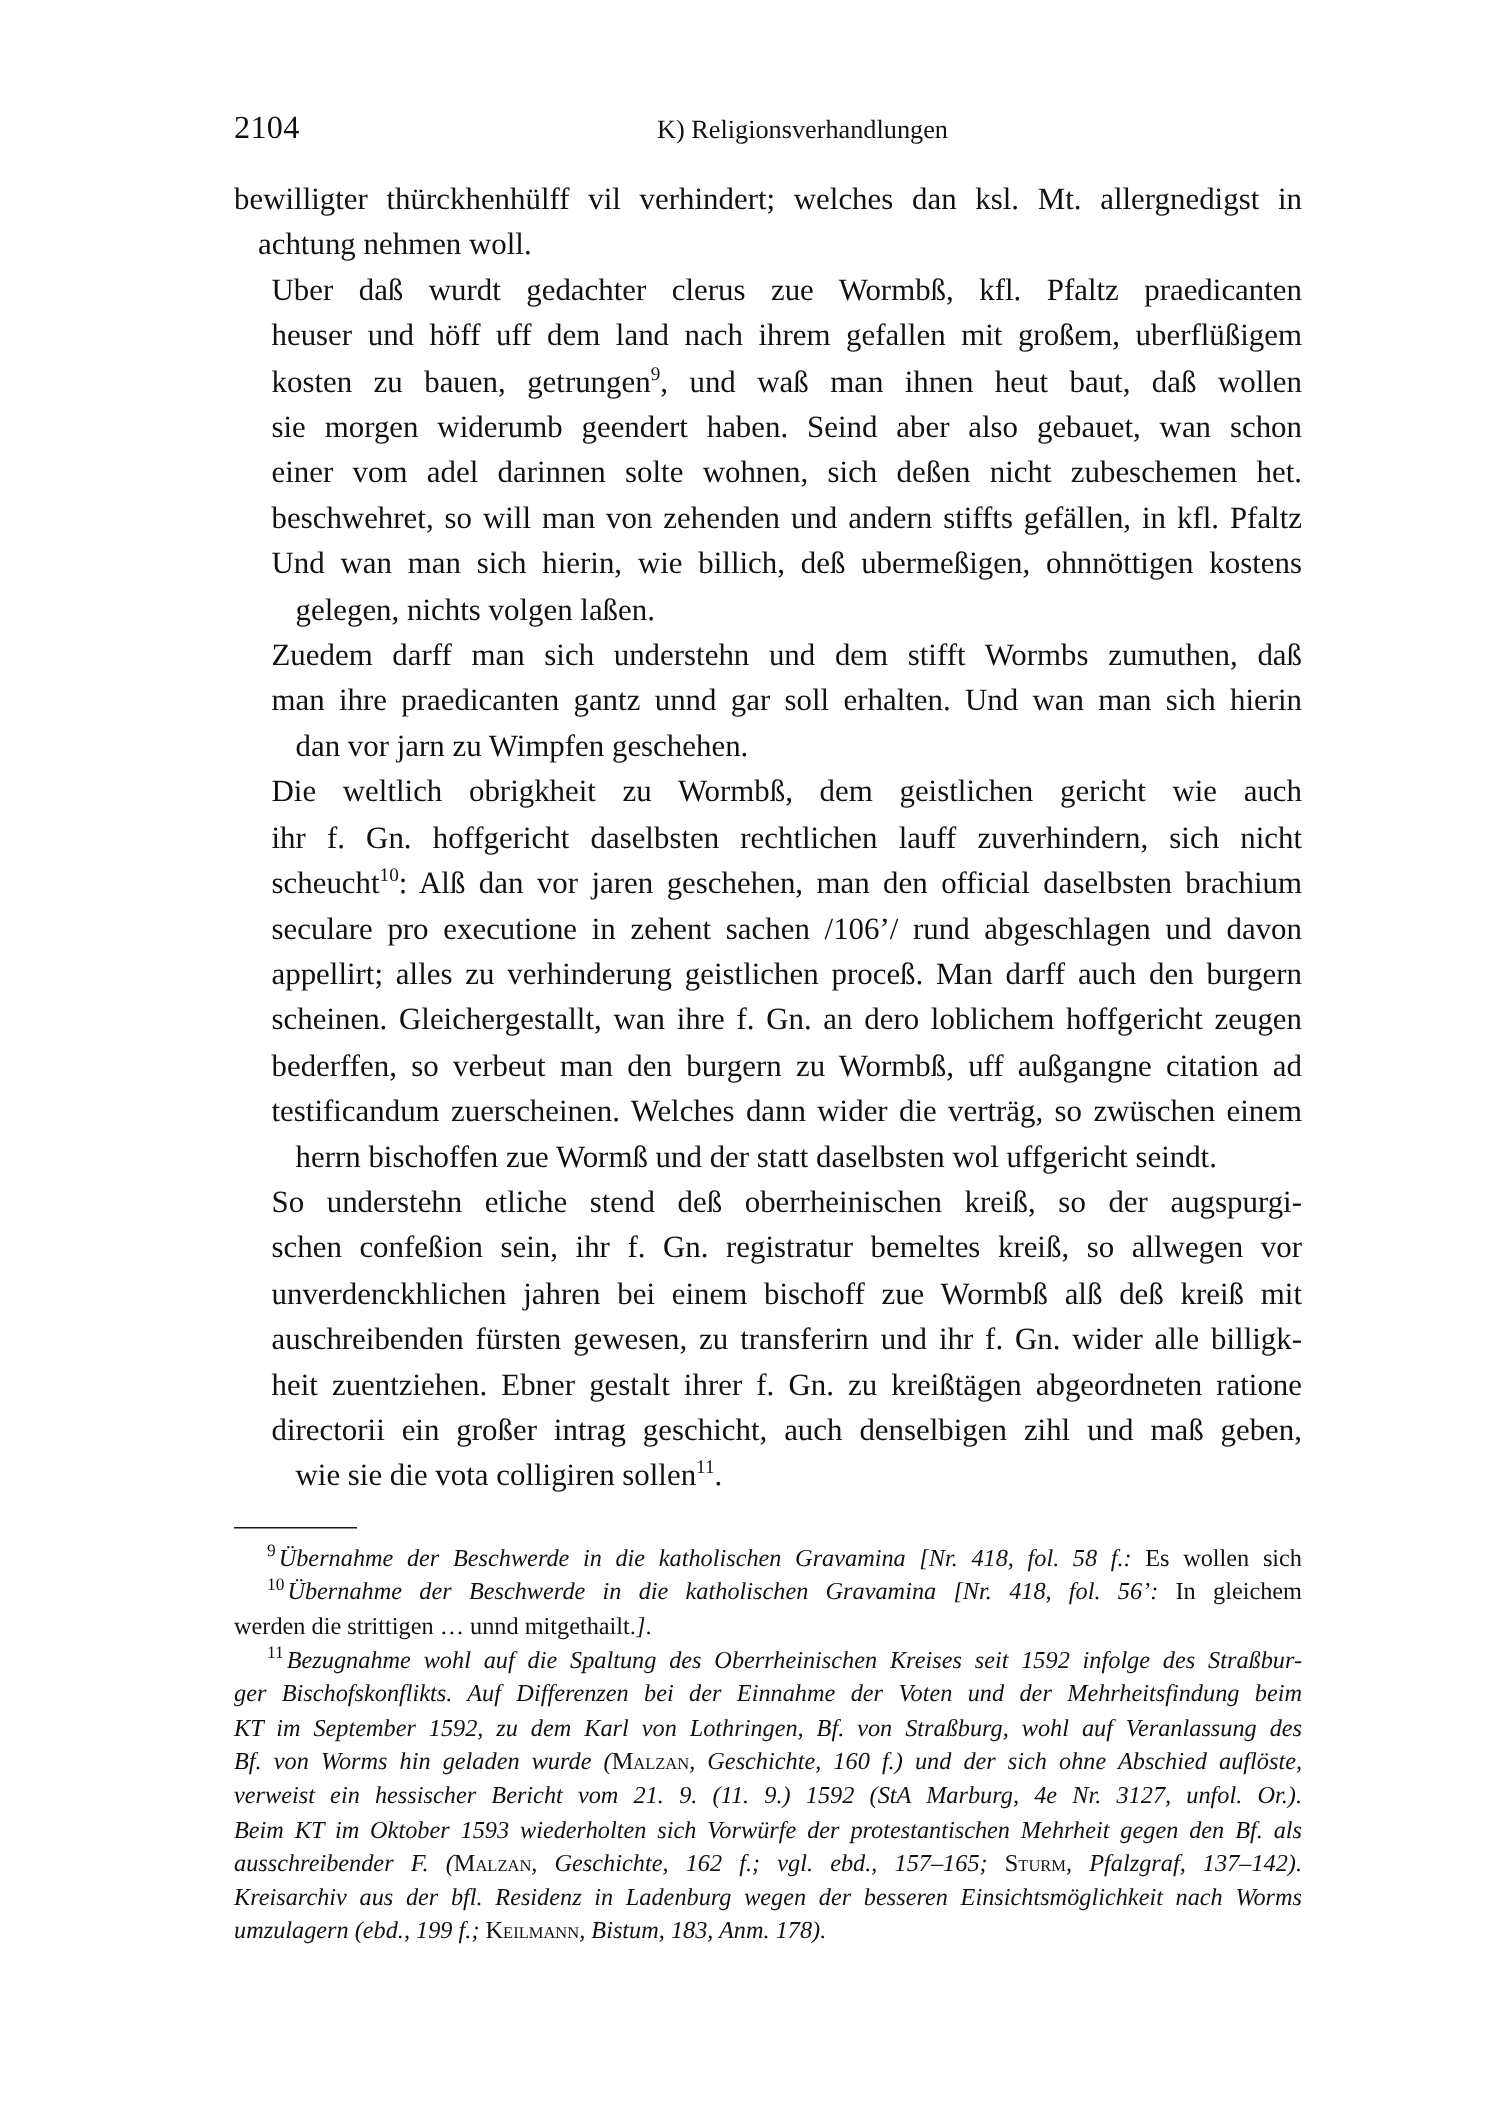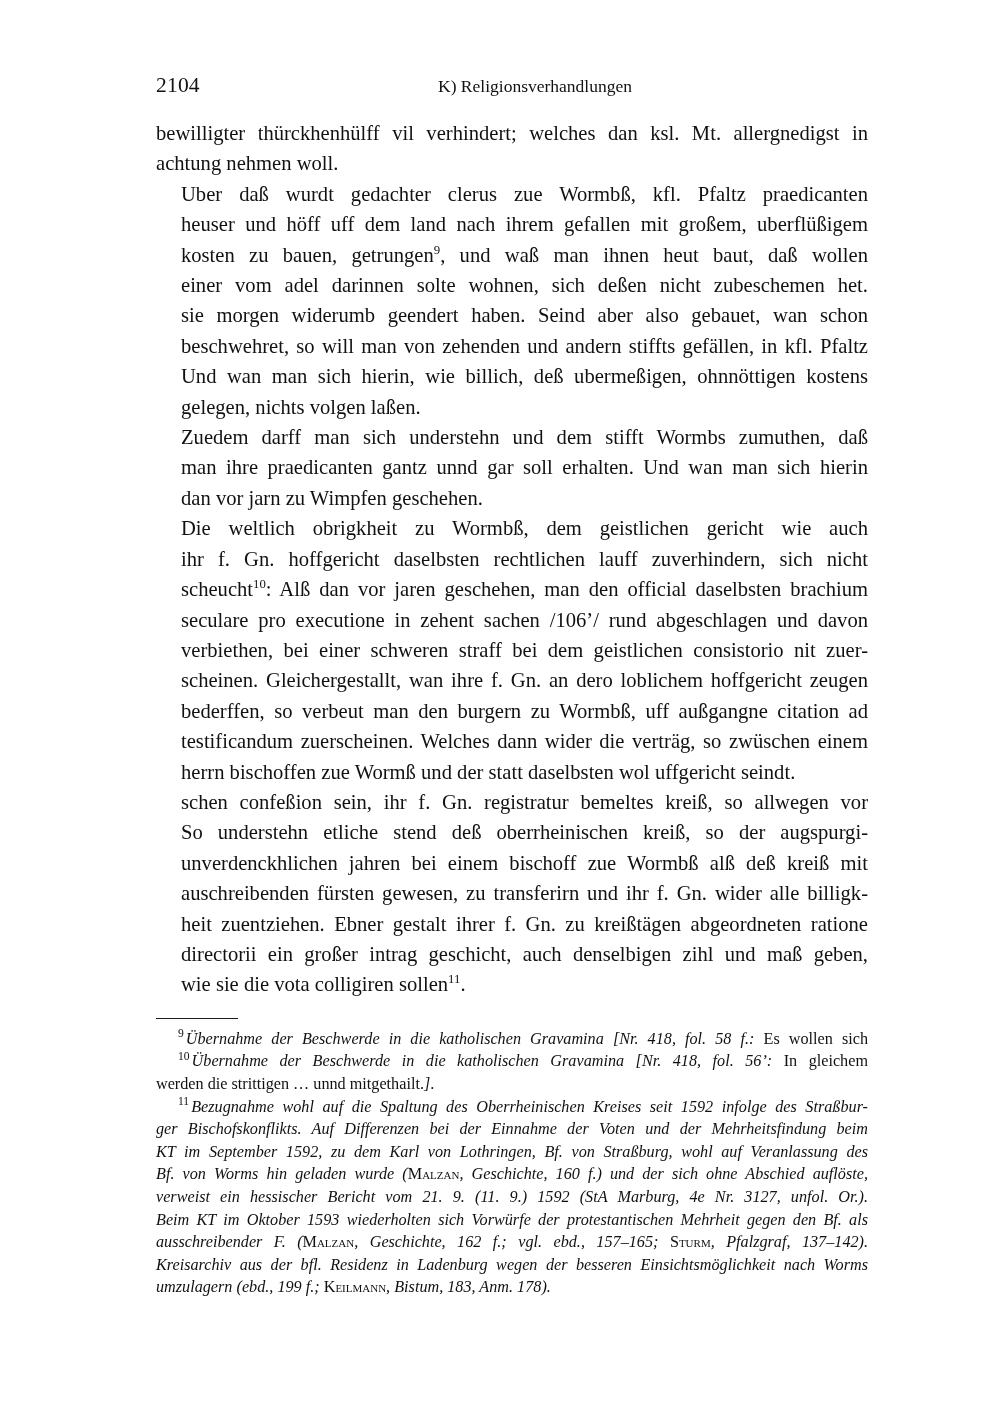--- a/index.html
+++ b/index.html
@@ -69,20 +69,21 @@
     text-indent: 25px;
   }
   .ln {
     display: block;
     text-align: justify;
     text-align-last: justify;
     white-space: nowrap;
   }
   .ln.last {
     text-align-last: left;
+    margin-left: 16px;
   }
   sup {
     font-size: 0.62em;
     vertical-align: super;
     line-height: 0;
   }
 
   
   .footnotes {
     margin-top: 18px;
@@ -143,48 +144,48 @@
 
       <p>
         <span class="ln">bewilligter thürckhenhülff vil verhindert; welches dan ksl. Mt. allergnedigst in</span>
         <span class="ln last">achtung nehmen woll.</span>
       </p>
 
       <p class="indent">
         <span class="ln">Uber daß wurdt gedachter clerus zue Wormbß, kfl. Pfaltz praedicanten</span>
         <span class="ln">heuser und höff uff dem land nach ihrem gefallen mit großem, uberflüßigem</span>
         <span class="ln"><span>kosten zu bauen, getrungen</span><sup>9</sup><span>, und waß man ihnen heut baut, daß wollen</span></span>
+        <span class="ln">sie morgen widerumb geendert haben. Seind aber also gebauet, wan schon</span>
         <span class="ln">einer vom adel darinnen solte wohnen, sich deßen nicht zubeschemen het.</span>
-        <span class="ln">sie morgen widerumb geendert haben. Seind aber also gebauet, wan schon</span>
         <span class="ln">beschwehret, so will man von zehenden und andern stiffts gefällen, in kfl. Pfaltz</span>
         <span class="ln">Und wan man sich hierin, wie billich, deß ubermeßigen, ohnnöttigen kostens</span>
         <span class="ln last">gelegen, nichts volgen laßen.</span>
       </p>
 
       <p class="indent">
         <span class="ln">Zuedem darff man sich understehn und dem stifft Wormbs zumuthen, daß</span>
         <span class="ln">man ihre praedicanten gantz unnd gar soll erhalten. Und wan man sich hierin</span>
         <span class="ln last">dan vor jarn zu Wimpfen geschehen.</span>
       </p>
 
       <p class="indent">
         <span class="ln">Die weltlich obrigkheit zu Wormbß, dem geistlichen gericht wie auch</span>
         <span class="ln">ihr f. Gn. hoffgericht daselbsten rechtlichen lauff zuverhindern, sich nicht</span>
         <span class="ln"><span>scheucht</span><sup>10</sup><span>: Alß dan vor jaren geschehen, man den official daselbsten brachium</span></span>
         <span class="ln">seculare pro executione in zehent sachen /106’/ rund abgeschlagen und davon</span>
-        <span class="ln">verbiethen, bei einer schweren straff bei dem geistlichen consistorio nit zuer-</span>
+        <span class="ln">appellirt; alles zu verhinderung geistlichen proceß. Man darff auch den burgern</span>
         <span class="ln">scheinen. Gleichergestallt, wan ihre f. Gn. an dero loblichem hoffgericht zeugen</span>
         <span class="ln">bederffen, so verbeut man den burgern zu Wormbß, uff außgangne citation ad</span>
         <span class="ln">testificandum zuerscheinen. Welches dann wider die verträg, so zwüschen einem</span>
         <span class="ln last">herrn bischoffen zue Wormß und der statt daselbsten wol uffgericht seindt.</span>
       </p>
 
       <p class="indent">
+        <span class="ln">So understehn etliche stend deß oberrheinischen kreiß, so der augspurgi-</span>
         <span class="ln">schen confeßion sein, ihr f. Gn. registratur bemeltes kreiß, so allwegen vor</span>
-        <span class="ln">So understehn etliche stend deß oberrheinischen kreiß, so der augspurgi-</span>
         <span class="ln">unverdenckhlichen jahren bei einem bischoff zue Wormbß alß deß kreiß mit</span>
         <span class="ln">auschreibenden fürsten gewesen, zu transferirn und ihr f. Gn. wider alle billigk-</span>
         <span class="ln">heit zuentziehen. Ebner gestalt ihrer f. Gn. zu kreißtägen abgeordneten ratione</span>
         <span class="ln">directorii ein großer intrag geschicht, auch denselbigen zihl und maß geben,</span>
         <span class="ln last"><span>wie sie die vota colligiren sollen</span><sup>11</sup><span>.</span></span>
       </p>
 
     </div>
 
     <div class="footnotes">

